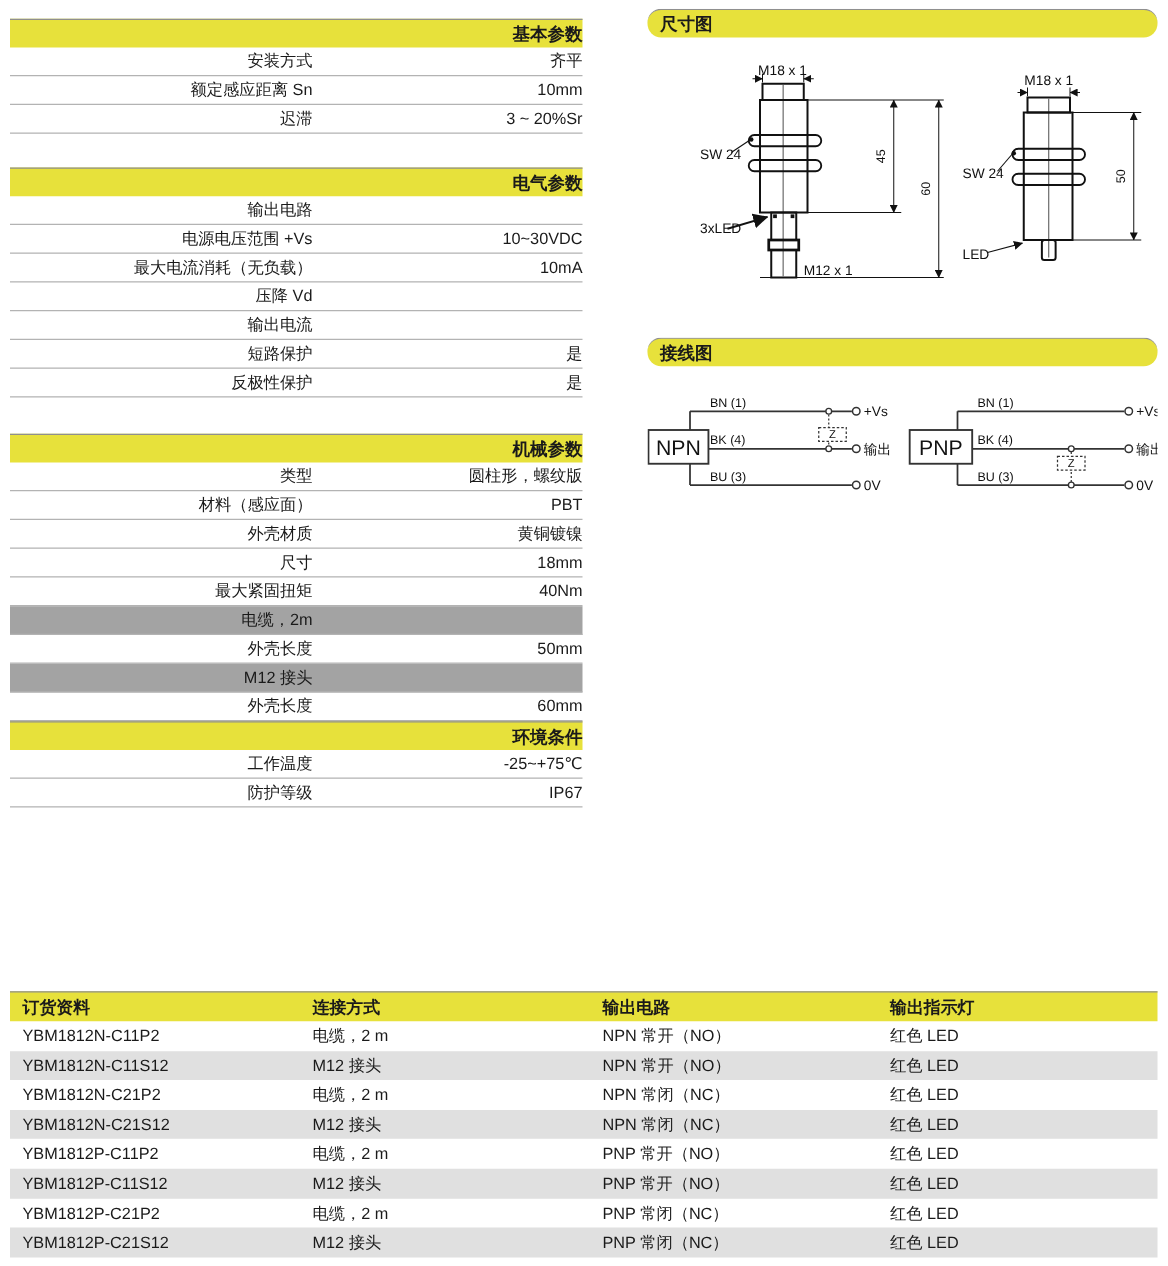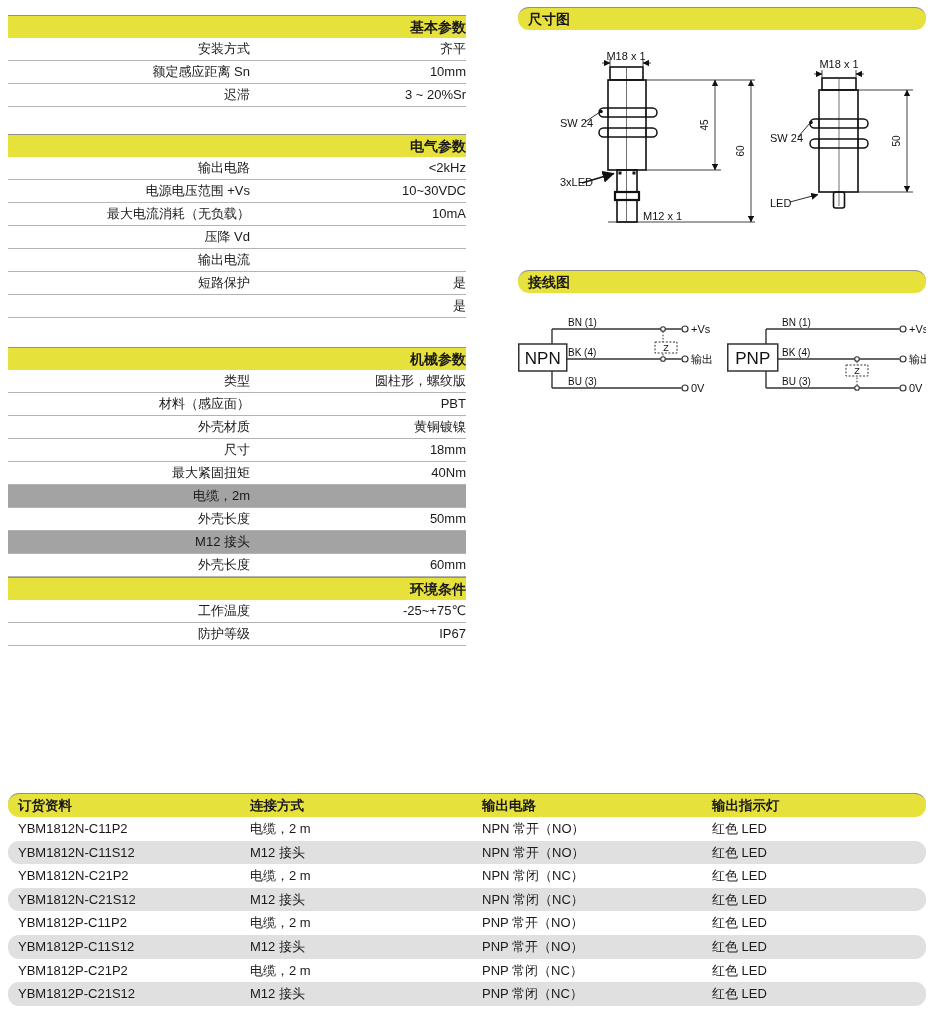--- a/index.html
+++ b/index.html
@@ -29,21 +29,21 @@
   
   svg text{fill:#111;font-family:"Liberation Sans","DejaVu Sans",sans-serif;}
   .dimtxt{font-size:11px;}
   .dimnum{font-size:10px;}
   .wlabel{font-size:10px;}
   .wterm{font-size:11px;}
   .wbox{font-size:17px;}
   .zl{font-size:9px;}
   
   .otable{position:absolute;left:8px;top:793px;width:918px;font-size:13px;}
-  .orow{display:grid;grid-template-columns:232px 232px 230px 1fr;height:23.6px;line-height:23.6px;border-radius:11px;}
+  .orow{display:grid;grid-template-columns:232px 232px 230px 1fr;height:23.6px;line-height:23.6px;}
   .orow > span{padding-left:10px;white-space:nowrap;overflow:hidden;}
   .orow.ohead{background:#E7E13B;font-weight:bold;font-size:13.5px;height:24px;line-height:23px;
     border-top:1px solid #8f8f8f;box-sizing:border-box;}
   .orow.alt{background:#E0E0E0;}
 </style>
 </head>
 <body>
 
 <div class="abs" id="left-col">
 
@@ -60,41 +60,41 @@
     <div class="srow">
         <span class="lbl">迟滞</span>
         <span class="val">3 ~ 20%Sr</span>
       </div>
   </section>
 
   <section class="m1">
     <div class="sec-h">电气参数</div>
     <div class="srow">
         <span class="lbl">输出电路</span>
-        <span class="val">&lt;2kHz</span>
       </div>
     <div class="srow">
         <span class="lbl">电源电压范围 +Vs</span>
         <span class="val">10~30VDC</span>
       </div>
     <div class="srow">
         <span class="lbl">最大电流消耗（无负载）</span>
         <span class="val">10mA</span>
       </div>
     <div class="srow">
         <span class="lbl">压降 Vd</span>
       </div>
     <div class="srow">
         <span class="lbl">输出电流</span>
       </div>
     <div class="srow">
         <span class="lbl">短路保护</span>
         <span class="val">是</span>
       </div>
     <div class="srow">
+        <span class="lbl">反极性保护</span>
         <span class="val">是</span>
       </div>
   </section>
 
   <section class="m2">
     <div class="sec-h">机械参数</div>
     <div class="srow">
         <span class="lbl">类型</span>
         <span class="val">圆柱形，螺纹版</span>
       </div>

